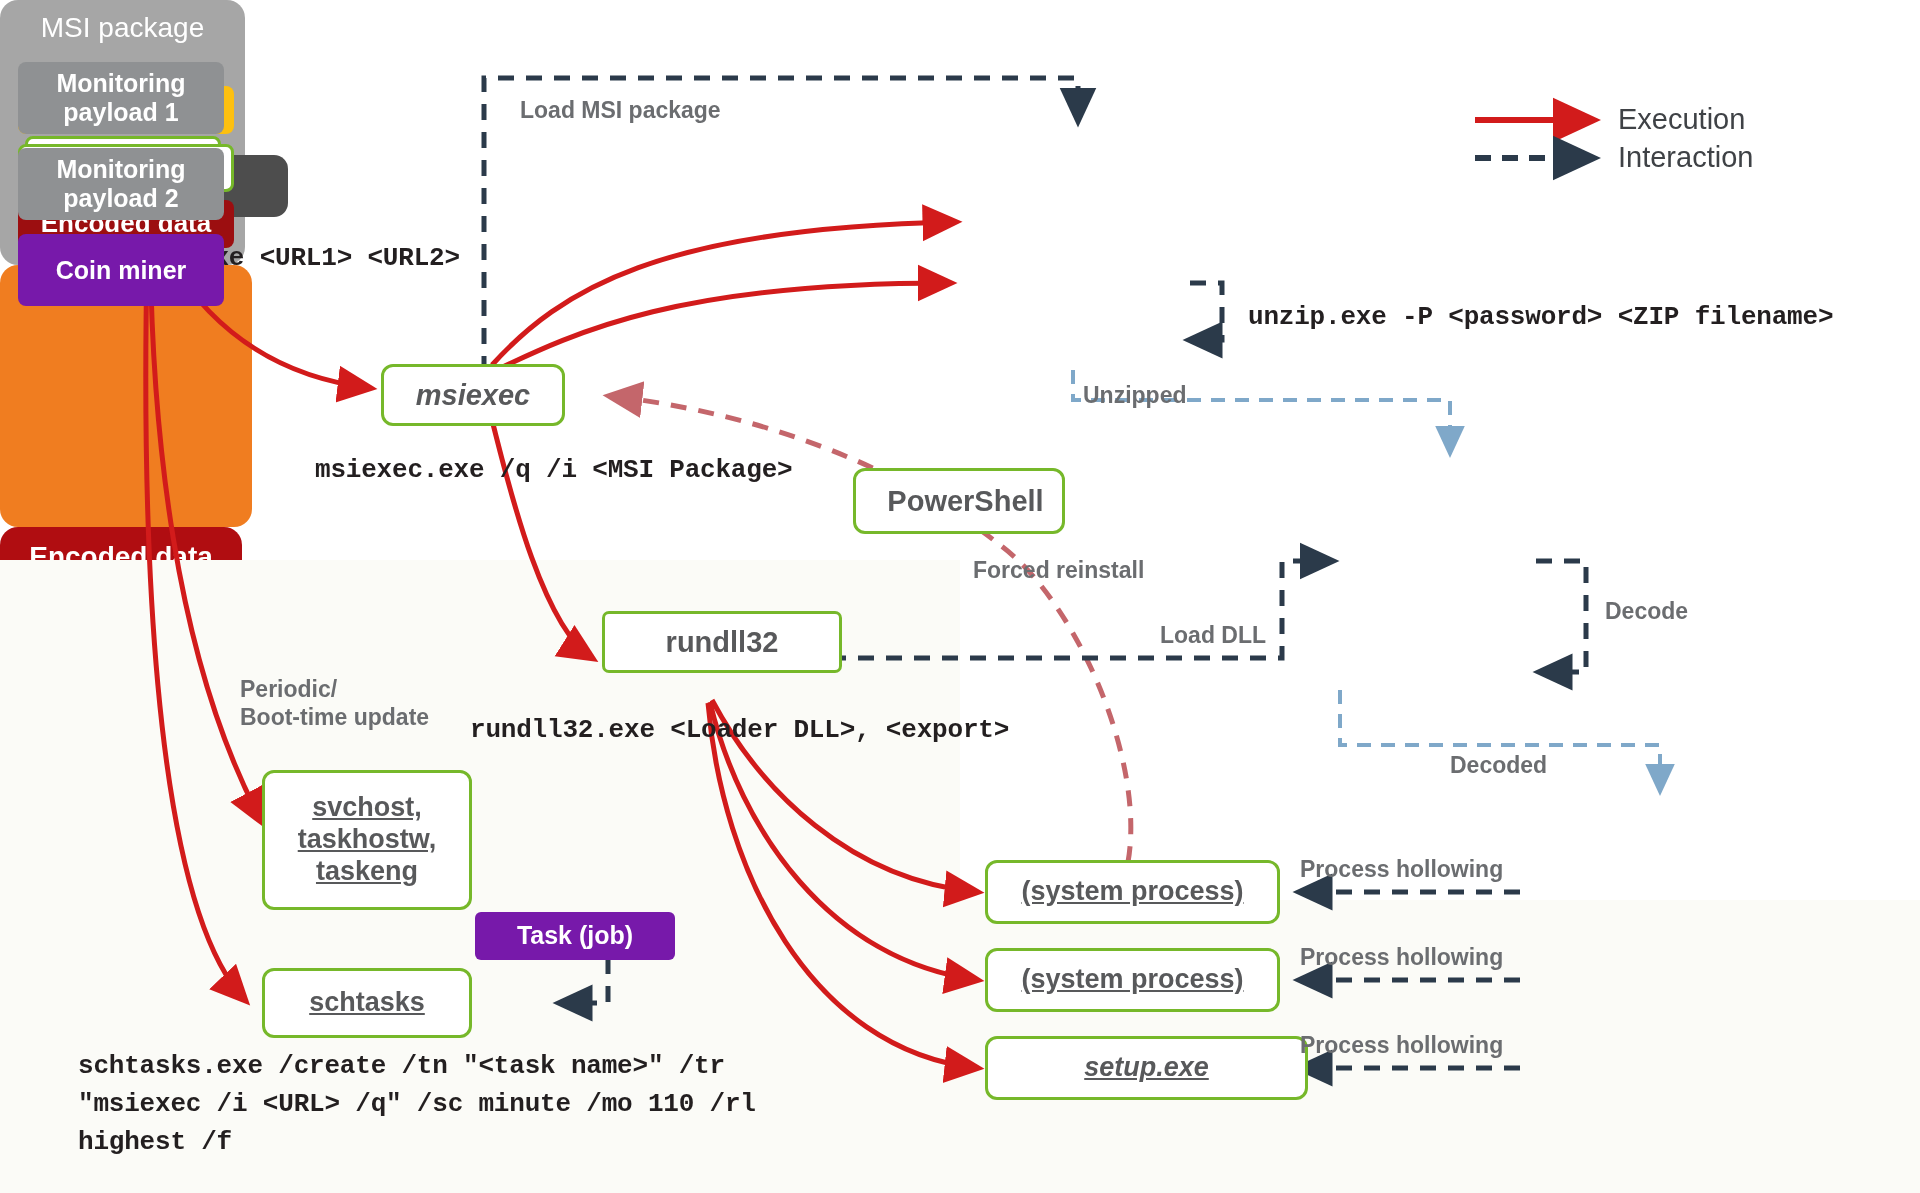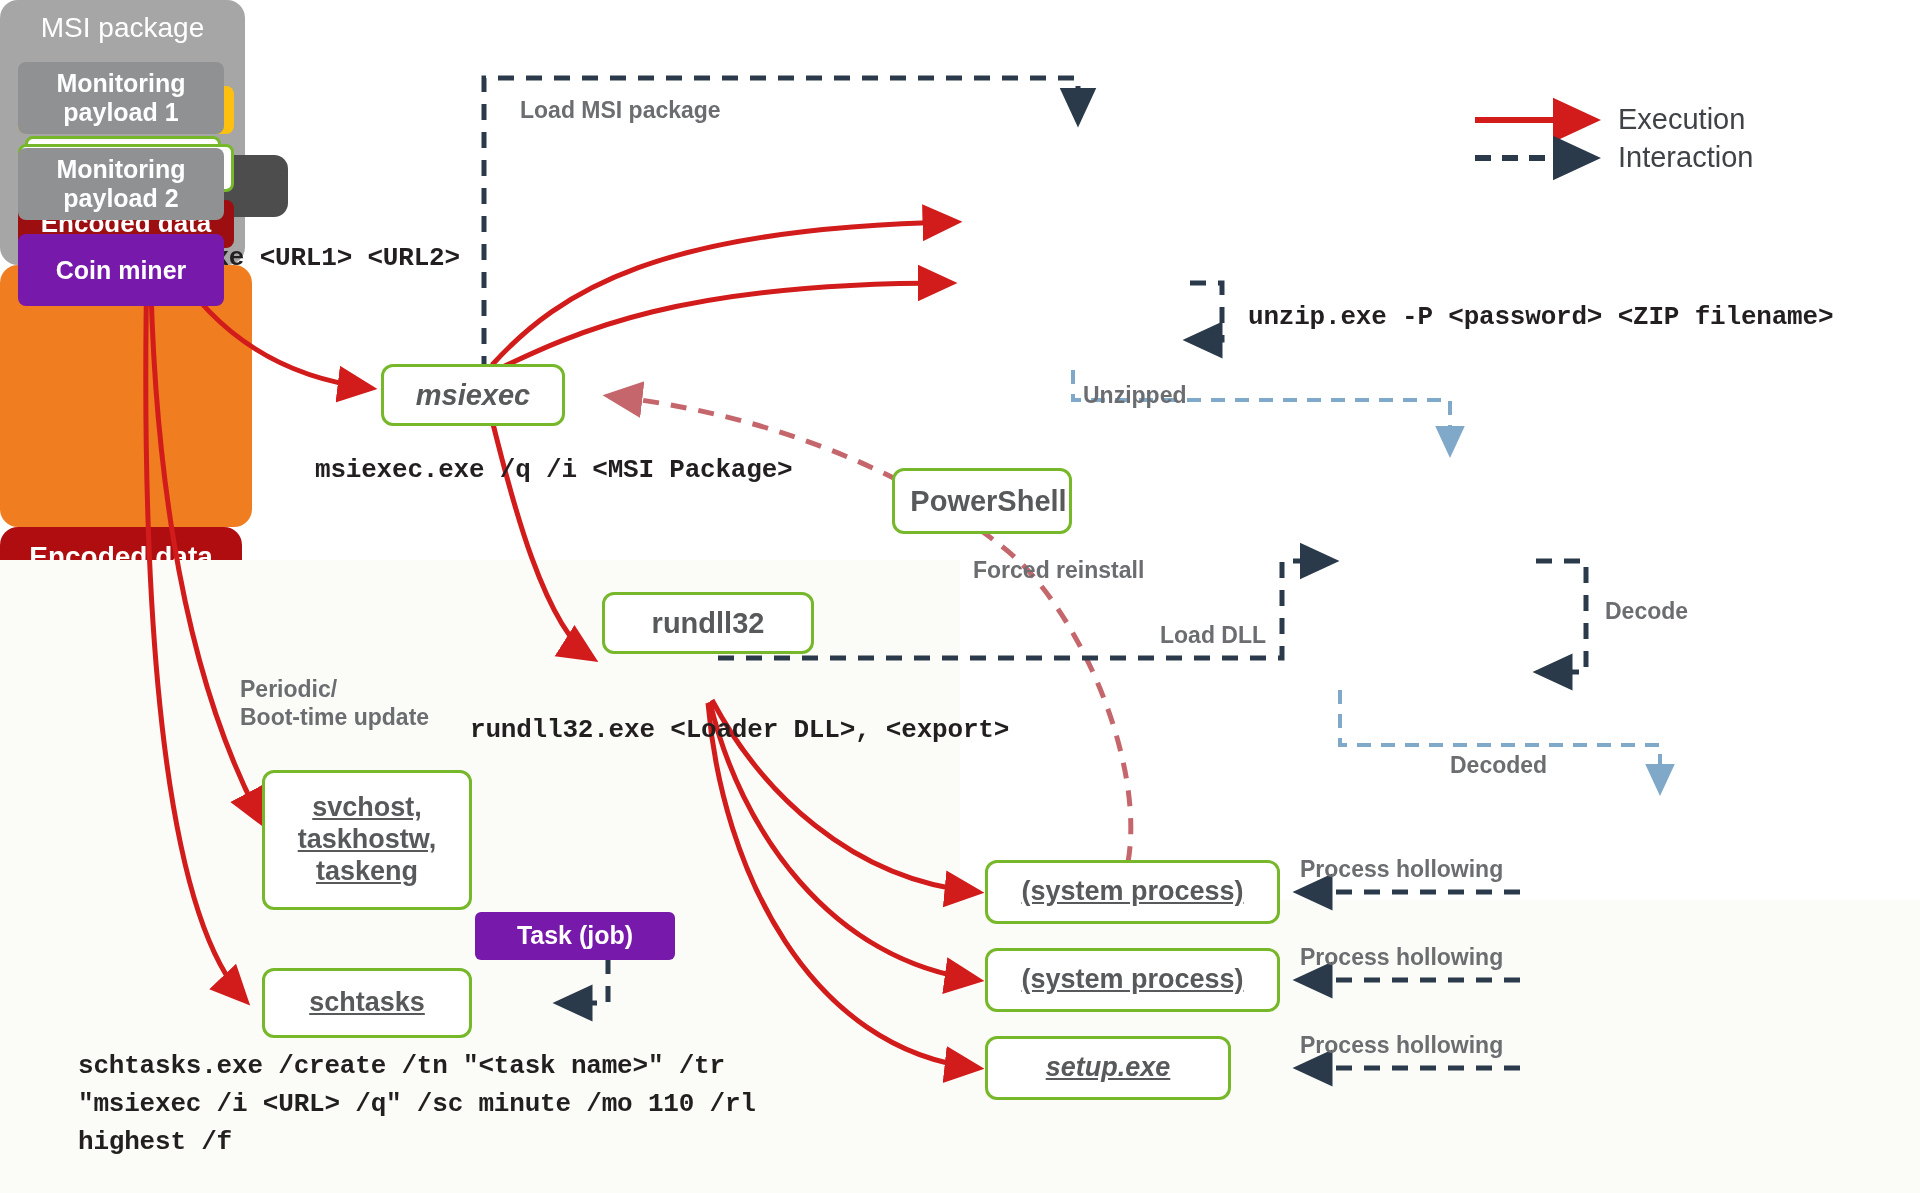--- a/index.html
+++ b/index.html
@@ -224,25 +224,25 @@
   </div>
 
   <div class="mono" style="left:44px; top:240px;">installer.exe &lt;URL1&gt; &lt;URL2&gt;</div>
 
   <div class="node proc" style="left:381px; top:364px; width:184px; height:62px;font-style:italic;">
     <span>msiexec</span>
   </div>
 
   <div class="mono" style="left:315px; top:452px;">msiexec.exe /q /i &lt;MSI Package&gt;</div>
 
-  <div class="node proc" style="left:892px; top:468px; width:180px; height:66px;padding-left:13px;">
+  <div class="node proc" style="left:853px; top:468px; width:212px; height:66px;padding-left:13px;">
     <span>PowerShell</span>
   </div>
 
-  <div class="node proc" style="left:602px; top:592px; width:212px; height:62px;">
+  <div class="node proc" style="left:602px; top:611px; width:240px; height:62px;border-radius:7px;">
     <span>rundll32</span>
   </div>
 
   <div class="mono" style="left:470px; top:712px;">rundll32.exe &lt;Loader DLL&gt;, &lt;export&gt;</div>
 
   <div class="node proc small" style="left:262px; top:770px; width:210px; height:140px; white-space:pre-line;">
     <span>svchost,
 taskhostw,
 taskeng</span>
   </div>
@@ -301,21 +301,21 @@
       <span>Coin miner</span>
     </div>
   </div>
 
   <div class="node proc small" style="left:985px; top:860px; width:295px; height:64px;">
     <span>(system process)</span>
   </div>
   <div class="node proc small" style="left:985px; top:948px; width:295px; height:64px;">
     <span>(system process)</span>
   </div>
-  <div class="node proc small italic" style="left:985px; top:1036px; width:246px; height:64px;">
+  <div class="node proc small italic" style="left:985px; top:1036px; width:323px; height:64px;">
     <span>setup.exe</span>
   </div>
 
   <div class="edge-label" style="left:520px; top:97px;">Load MSI package</div>
   <div class="edge-label" style="left:1083px; top:382px;">Unzipped</div>
   <div class="edge-label" style="left:973px; top:557px;">Forced reinstall</div>
   <div class="edge-label" style="left:1160px; top:622px;">Load DLL</div>
   <div class="edge-label" style="left:1605px; top:598px;">Decode</div>
   <div class="edge-label" style="left:1450px; top:752px;">Decoded</div>
   <div class="edge-label" style="left:240px; top:676px; white-space:pre-line;">Periodic/

